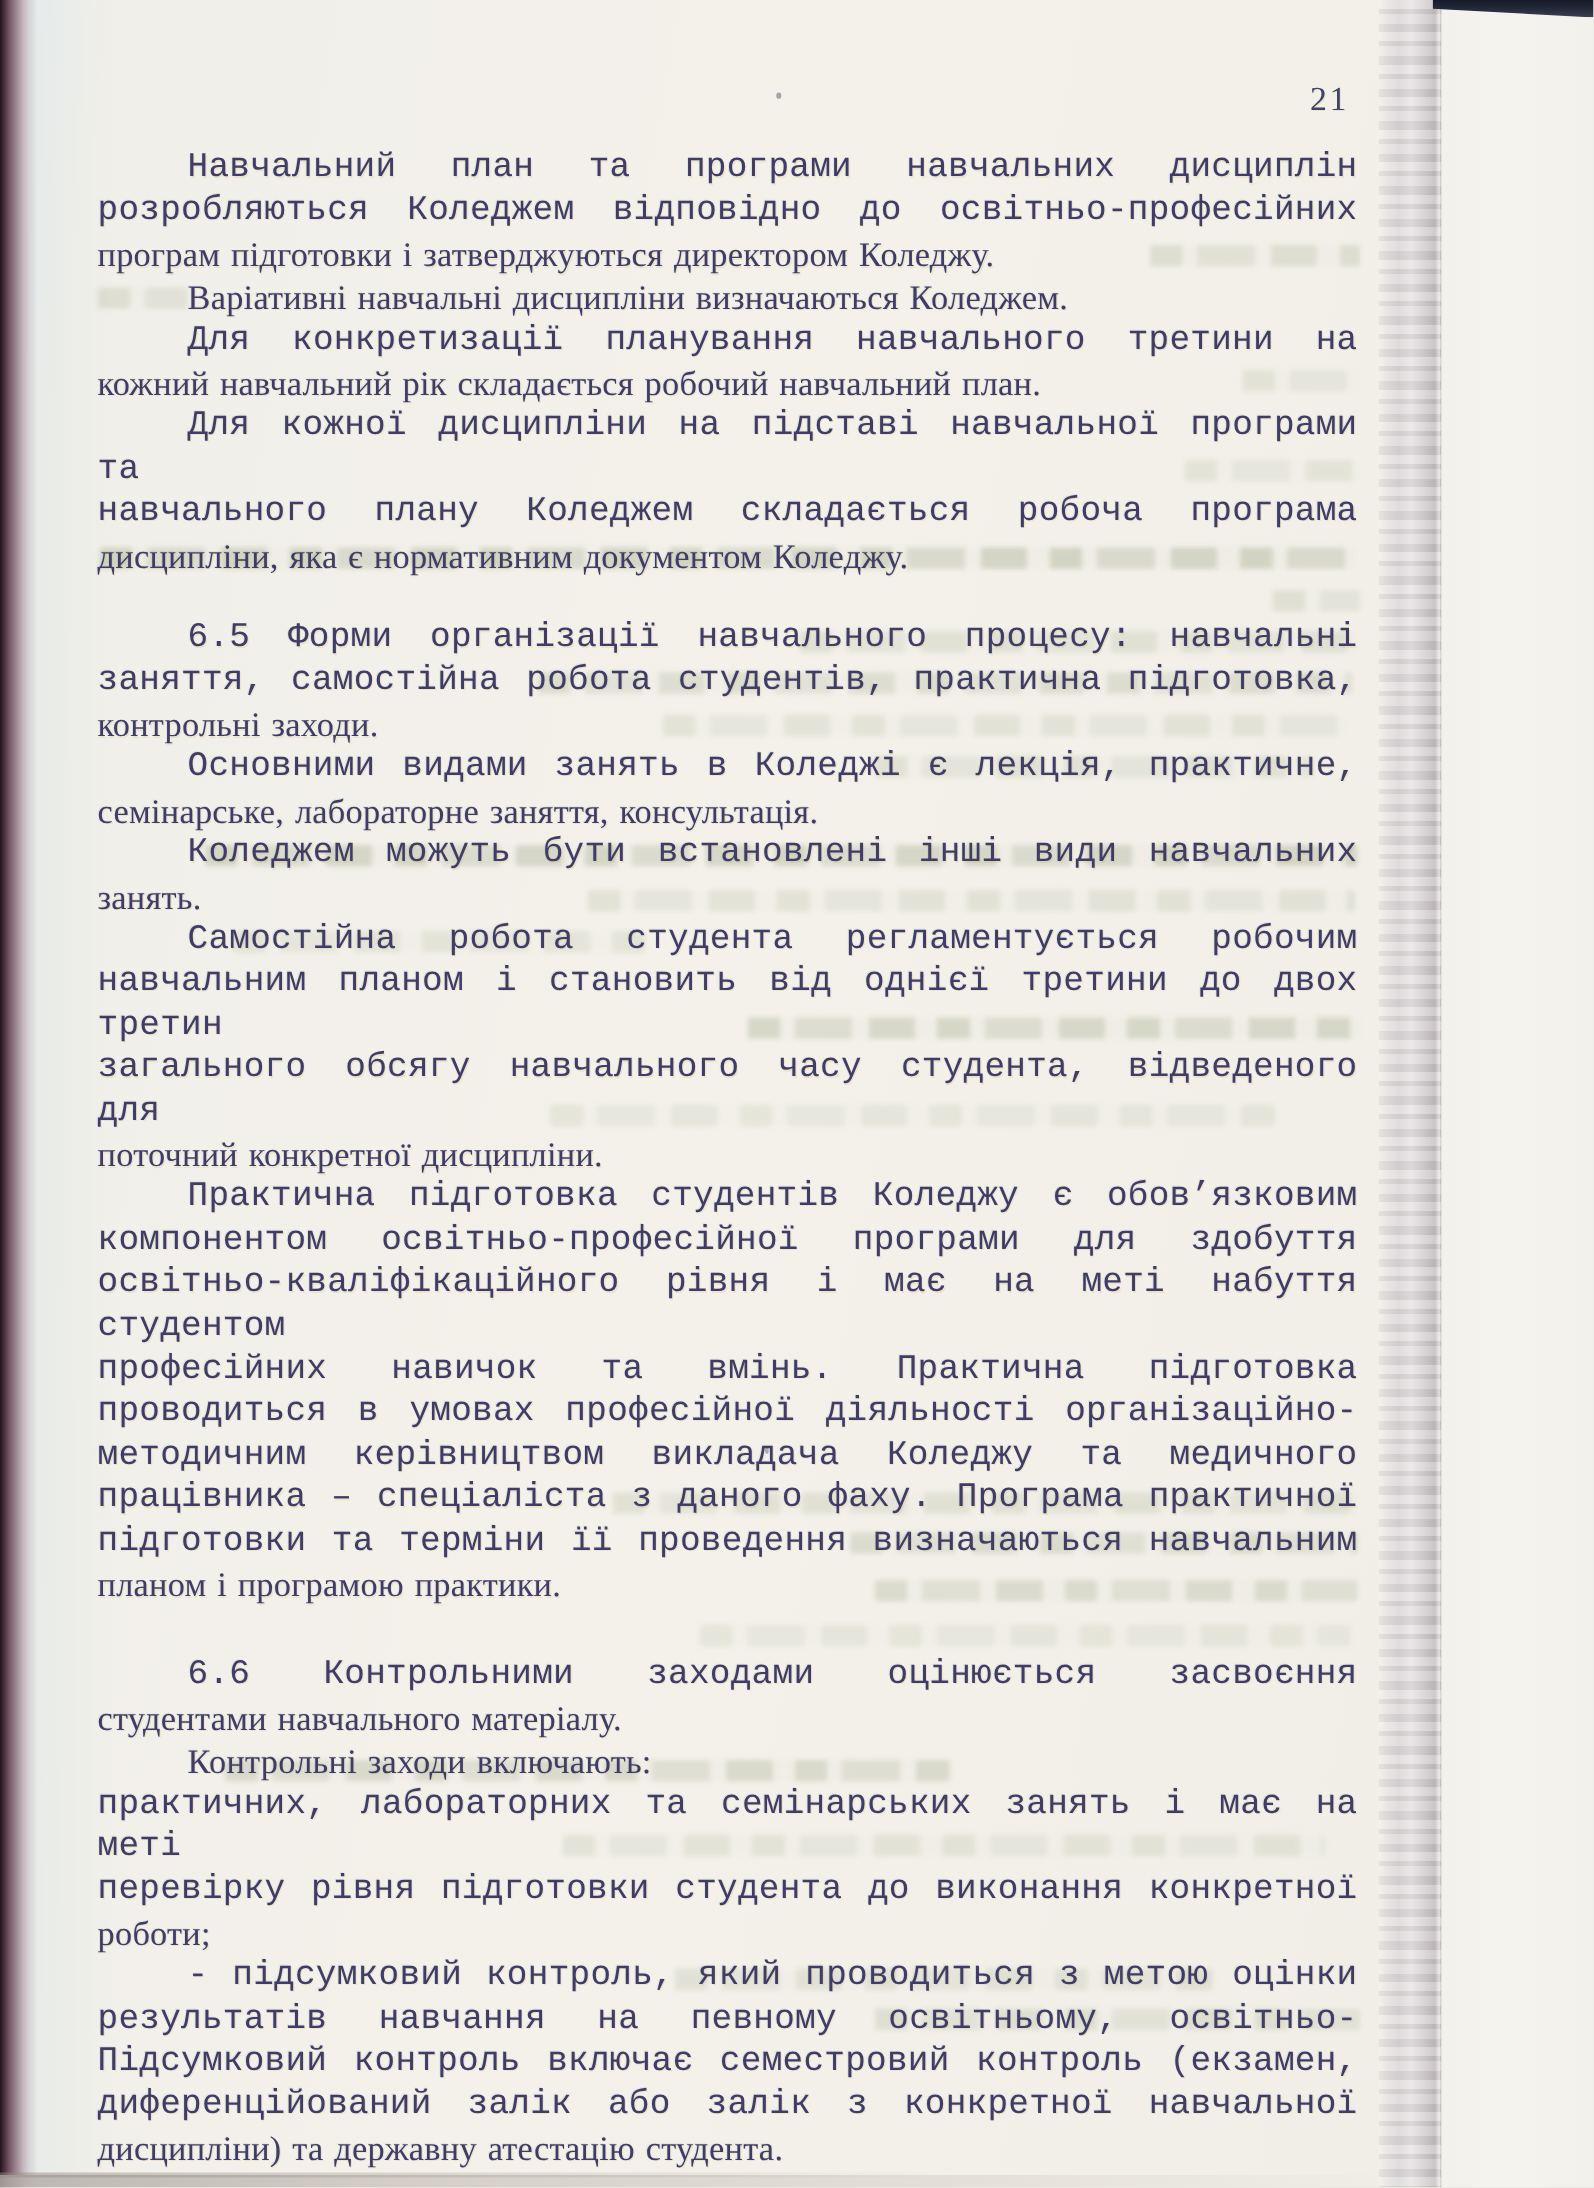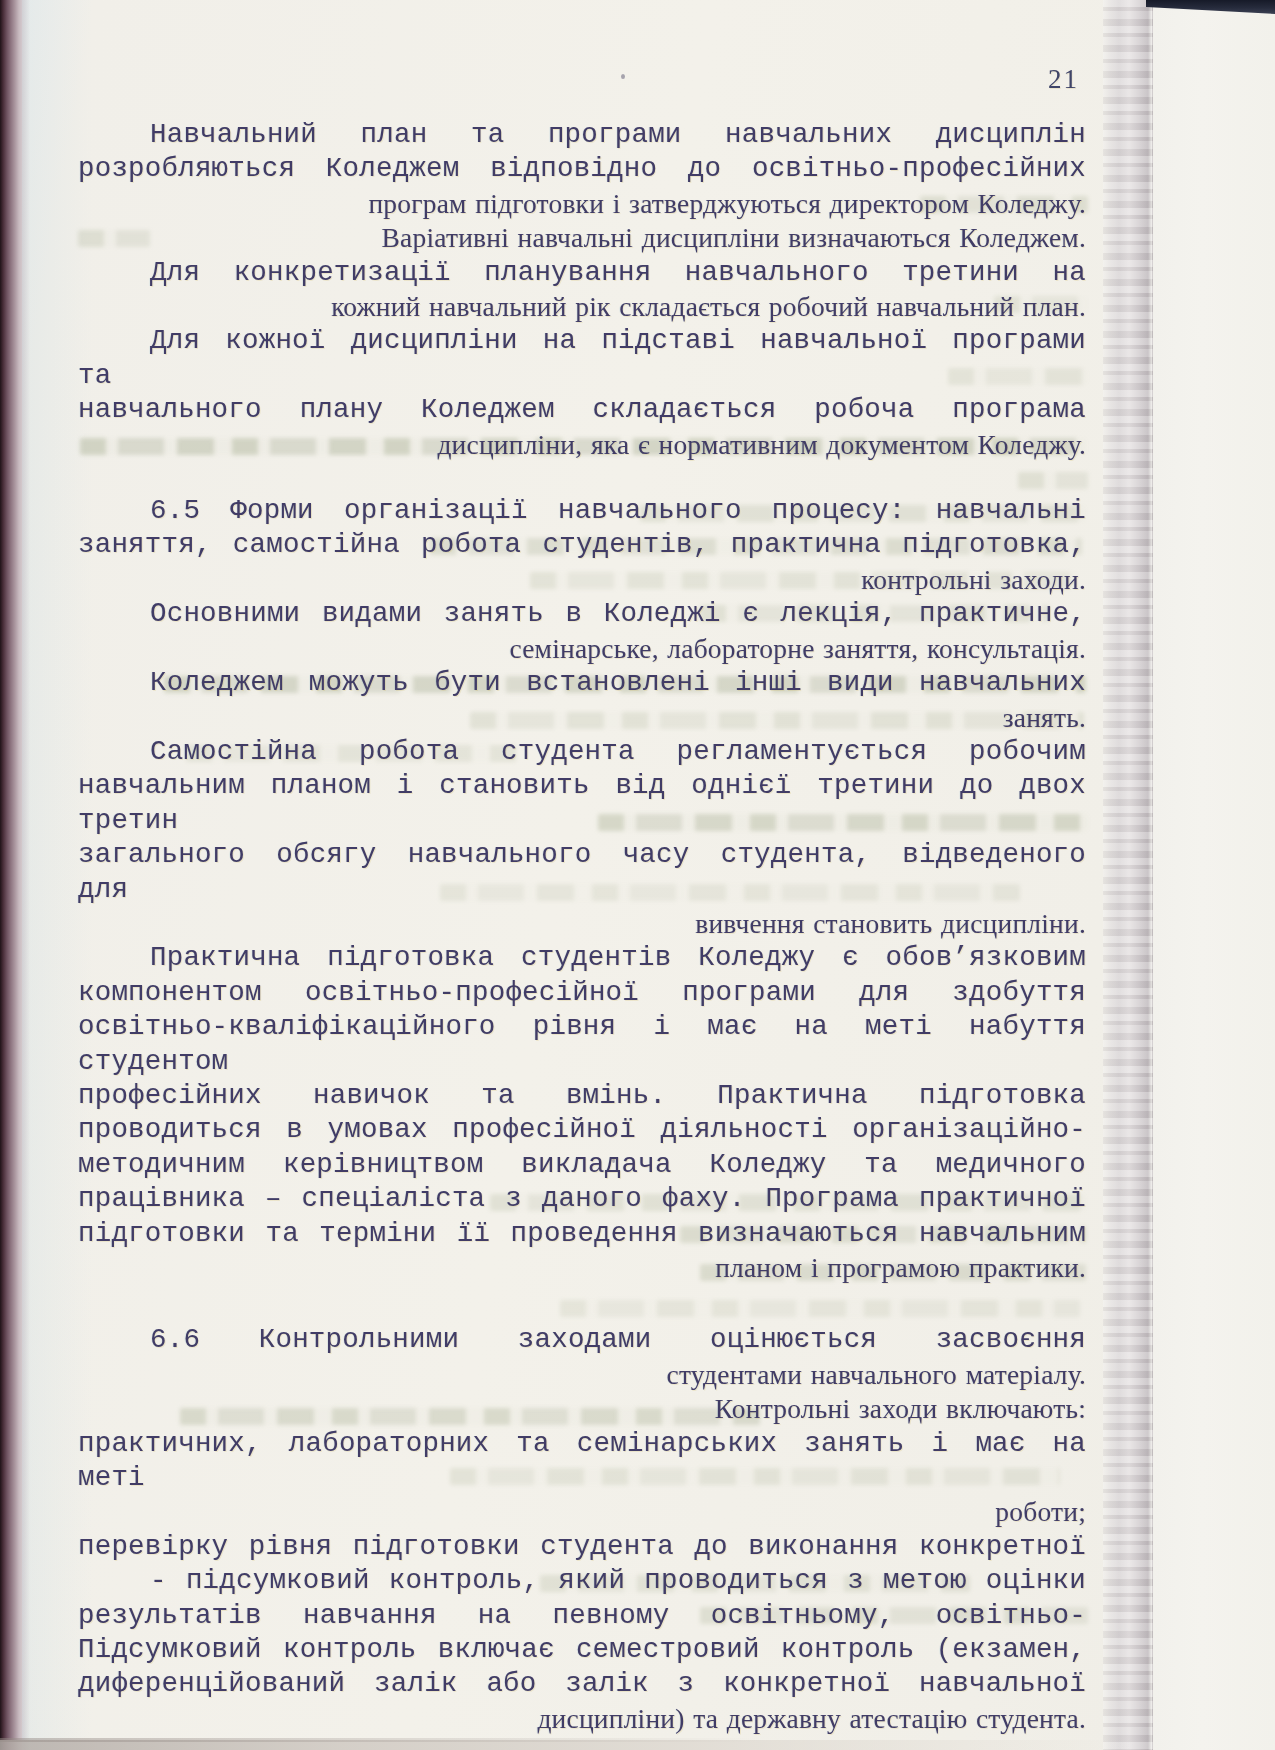--- a/index.html
+++ b/index.html
@@ -65,21 +65,21 @@
   }
   .text-block{
     position:absolute;left:78px;top:118px;width:1008px;
     font-size:27.5px;line-height:34.4px;color:#413c66;
     word-spacing:1.5px;letter-spacing:0.2px;
     text-shadow:0.9px 1px 0 rgba(196,168,44,0.16),-0.8px -0.5px 0 rgba(30,140,190,0.10);
   }
   .para{margin:0;}
   .para.section-start{margin-top:32px;}
   .para.section-start.big-gap{margin-top:38px;}
-  .line{text-align:right;}
+  .line{text-align:left;}
   .line.just{text-align:justify;text-align-last:justify;font-family:Liberation Mono, monospace;}
   .line.first{text-indent:72px;}
   
   .ghost{
     position:absolute;height:17px;border-radius:2px;
     filter:blur(2.1px);
     background:repeating-linear-gradient(90deg,
       rgba(148,158,122,.55) 0 26px,rgba(148,158,122,.06) 26px 38px,
       rgba(150,158,130,.44) 38px 84px,rgba(148,158,122,.05) 84px 97px,
       rgba(142,152,118,.50) 97px 134px,rgba(148,158,122,.06) 134px 152px);
@@ -156,21 +156,21 @@
         <div class="line">семінарське, лабораторне заняття, консультація.</div>
       </div>
       <div class="para">
         <div class="line first just">Коледжем можуть бути встановлені інші види навчальних</div>
         <div class="line">занять.</div>
       </div>
       <div class="para">
         <div class="line first just">Самостійна робота студента регламентується робочим</div>
         <div class="line just">навчальним планом і становить від однієї третини до двох третин</div>
         <div class="line just">загального обсягу навчального часу студента, відведеного для</div>
-        <div class="line">вивчення становить дисципліни.</div>
+        <div class="line">поточний конкретної дисципліни.</div>
       </div>
       <div class="para">
         <div class="line first just">Практична підготовка студентів Коледжу є обов’язковим</div>
         <div class="line just">компонентом освітньо-професійної програми для здобуття</div>
         <div class="line just">освітньо-кваліфікаційного рівня і має на меті набуття студентом</div>
         <div class="line just">професійних навичок та вмінь. Практична підготовка</div>
         <div class="line just">проводиться в умовах професійної діяльності організаційно-</div>
         <div class="line just">методичним керівництвом викладача Коледжу та медичного</div>
         <div class="line just">працівника – спеціаліста з даного фаху. Програма практичної</div>
         <div class="line just">підготовки та терміни її проведення визначаються навчальним</div>
@@ -178,22 +178,22 @@
       </div>
       <div class="para section-start big-gap">
         <div class="line first just">6.6 Контрольними заходами оцінюється засвоєння</div>
         <div class="line">студентами навчального матеріалу.</div>
       </div>
       <div class="para">
         <div class="line first">Контрольні заходи включають:</div>
       </div>
       <div class="para">
         <div class="line just">практичних, лабораторних та семінарських занять і має на меті</div>
+        <div class="line just">перевірку рівня підготовки студента до виконання конкретної</div>
         <div class="line">роботи;</div>
-        <div class="line just">перевірку рівня підготовки студента до виконання конкретної</div>
       </div>
       <div class="para">
         <div class="line first just">- підсумковий контроль, який проводиться з метою оцінки</div>
         <div class="line just">результатів навчання на певному освітньому, освітньо-</div>
         <div class="line just">Підсумковий контроль включає семестровий контроль (екзамен,</div>
         <div class="line just">диференційований залік або залік з конкретної навчальної</div>
         <div class="line">дисципліни) та державну атестацію студента.</div>
       </div>
     </div>
 </div>

